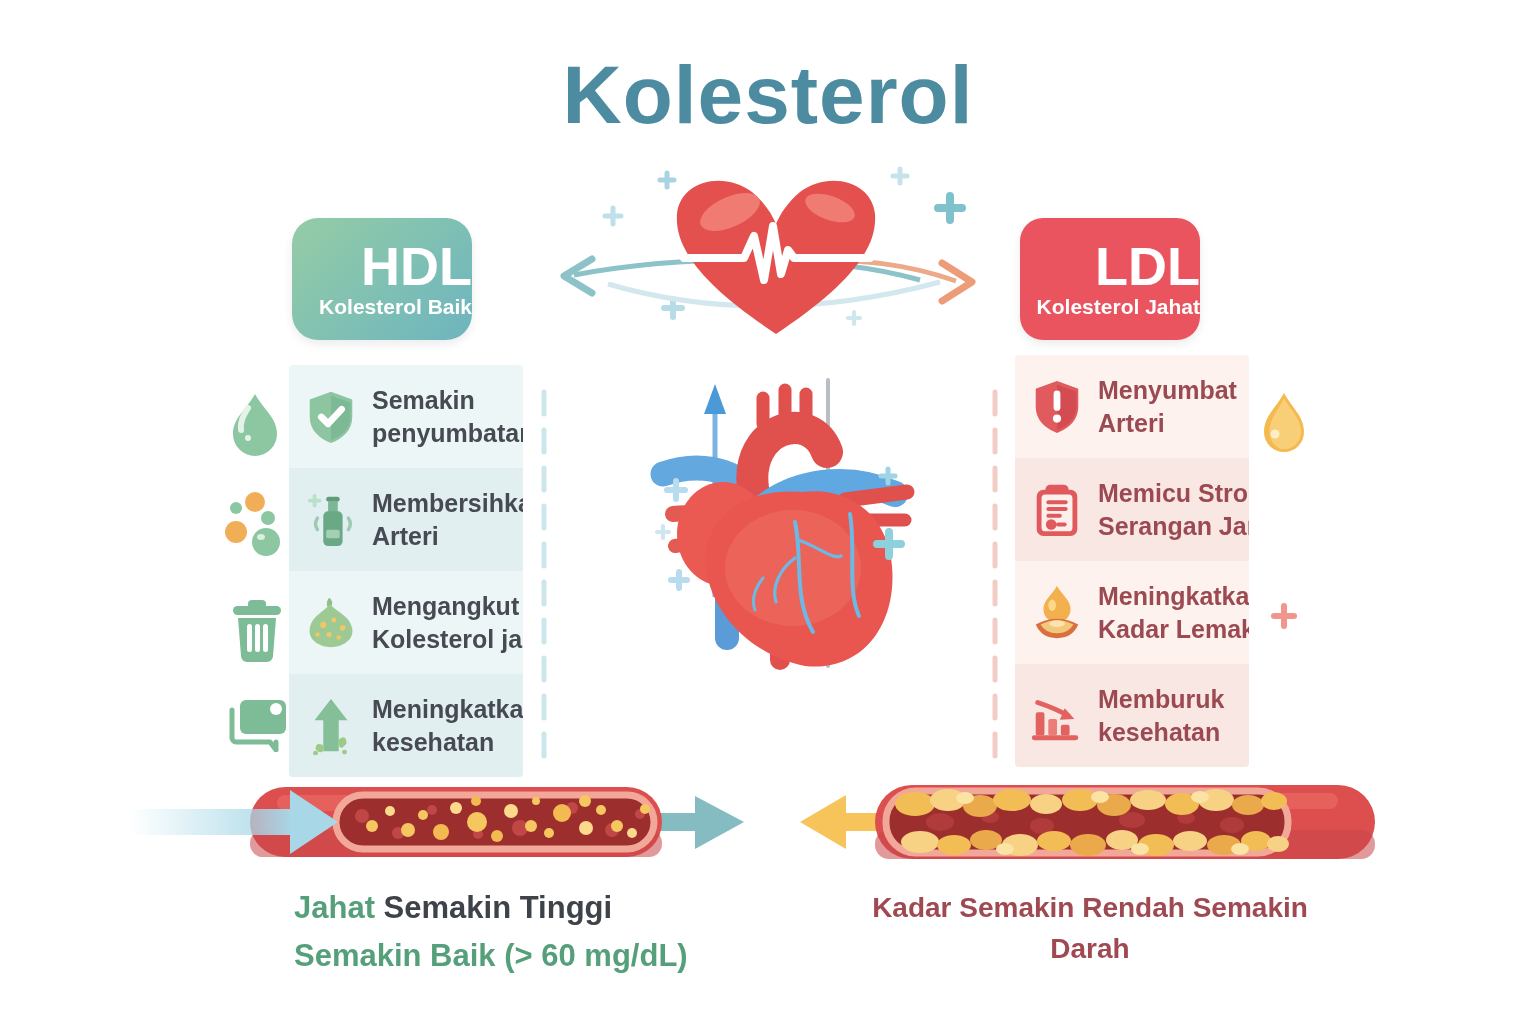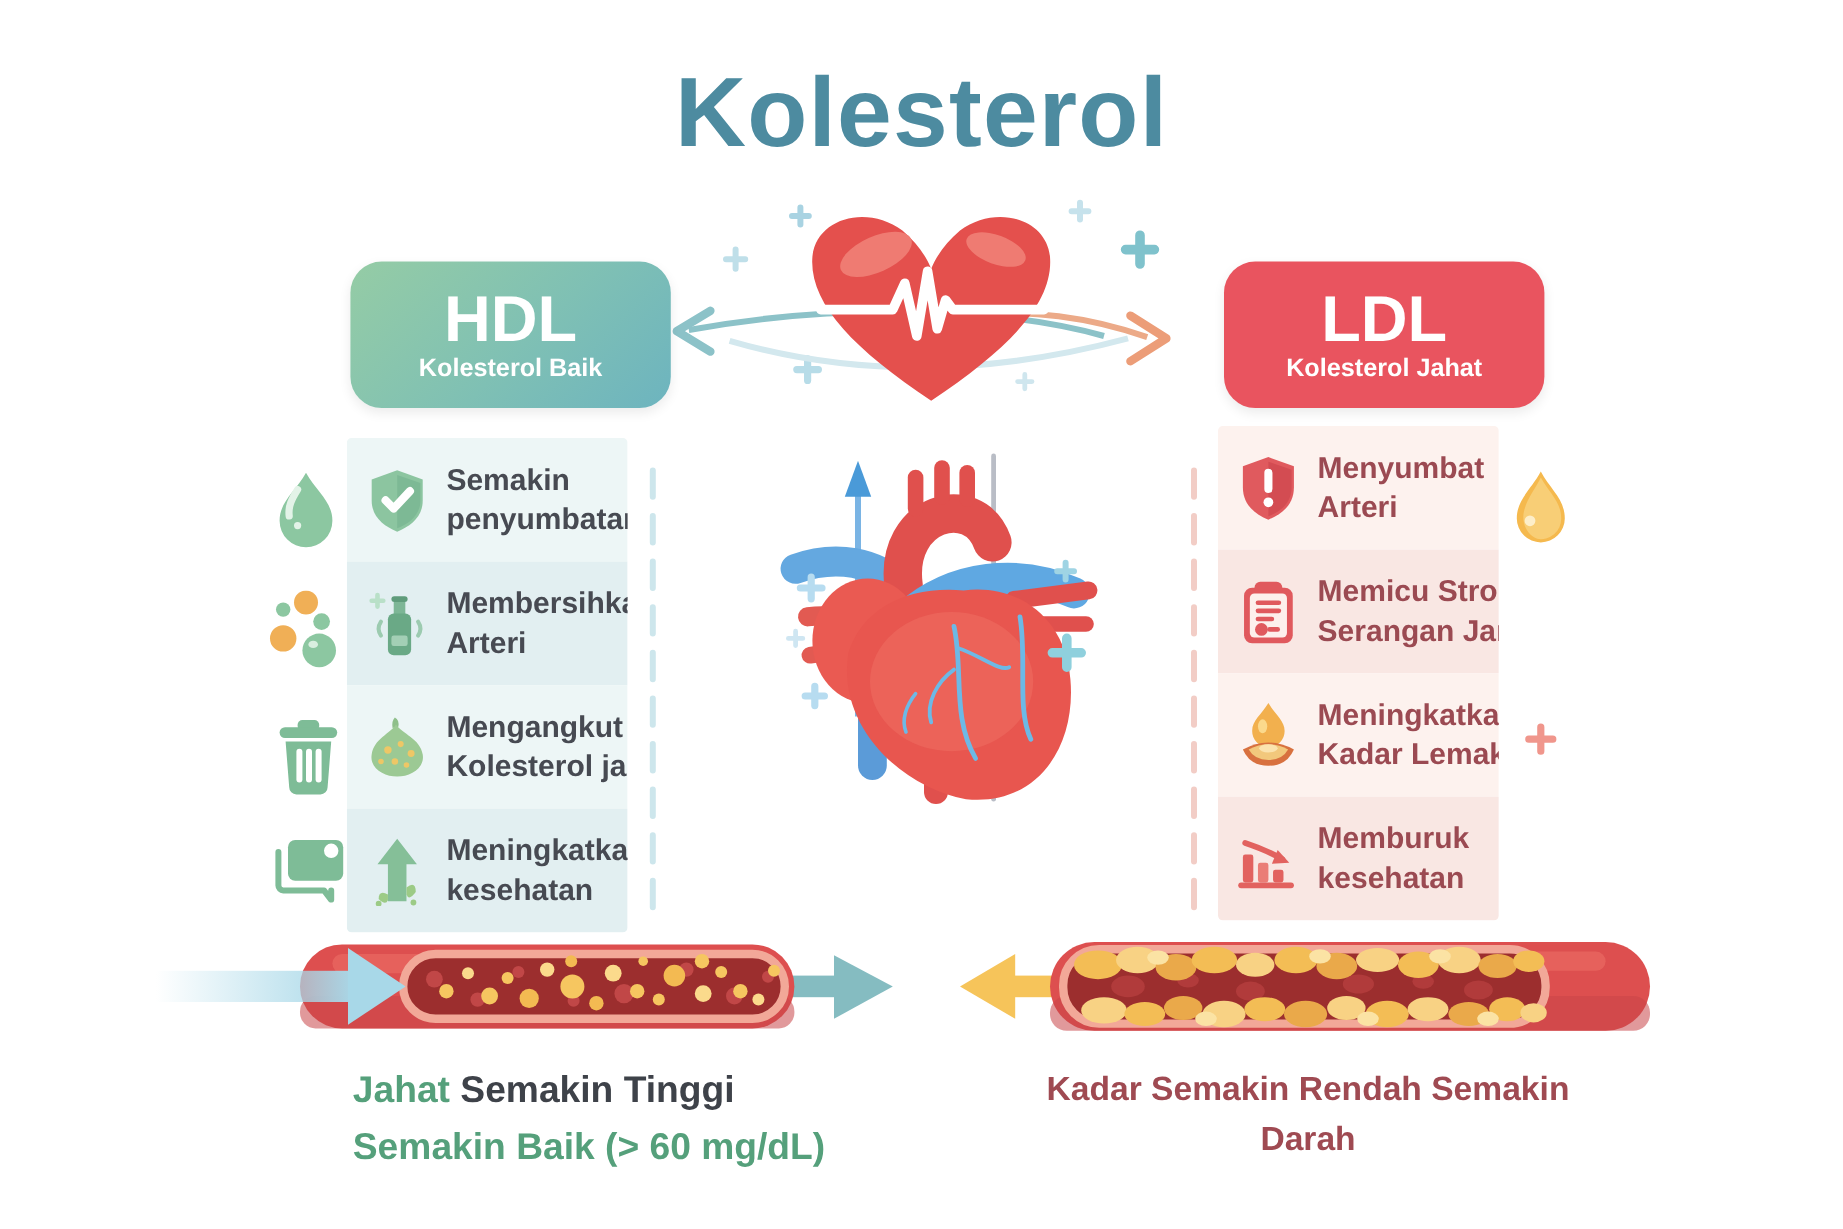--- a/index.html
+++ b/index.html
@@ -8,28 +8,28 @@
     font-family:"Liberation Sans","DejaVu Sans",sans-serif;
   }
   .abs{position:absolute;}
   
   .title{
     left:0;top:48px;width:100%;text-align:center;
     font-size:82px;font-weight:700;color:#4d8ba0;letter-spacing:1px;
   }
   
   .badge{
-    width:267px;height:122px;border-radius:26px;color:#fff;text-align:center;
+    width:180px;height:122px;border-radius:26px;color:#fff;text-align:right;
     display:flex;flex-direction:column;justify-content:center;gap:2px;
     box-shadow:0 4px 10px rgba(0,0,0,0.08);
   }
   .badge .abbr{font-size:54px;font-weight:700;line-height:1;}
   .badge .sub{font-size:21px;font-weight:700;line-height:1.1;}
   .badge-hdl{left:292px;top:218px;background:linear-gradient(135deg,#95cca5 0%,#7fc0b4 55%,#6db4bf 100%);}
-  .badge-ldl{left:1020px;top:218px;background:#e9545f;}
+  .badge-ldl{left:1020px;top:218px;background:#e9545f;border-radius:23px;}
   
   .panel{width:234px;height:412px;border-radius:4px;overflow:hidden;}
   .panel-hdl{left:289px;top:365px;}
   .panel-ldl{left:1015px;top:355px;}
   .feature-row{height:103px;display:flex;align-items:center;gap:12px;padding-left:13px;box-sizing:border-box;}
   .panel-hdl .feature-row:nth-child(odd){background:#edf6f6;}
   .panel-hdl .feature-row:nth-child(even){background:#e2efF1;}
   .panel-ldl .feature-row:nth-child(odd){background:#fdf2ee;}
   .panel-ldl .feature-row:nth-child(even){background:#f9e7e3;}
   .feature-icon{flex:0 0 58px;width:58px;height:58px;}

